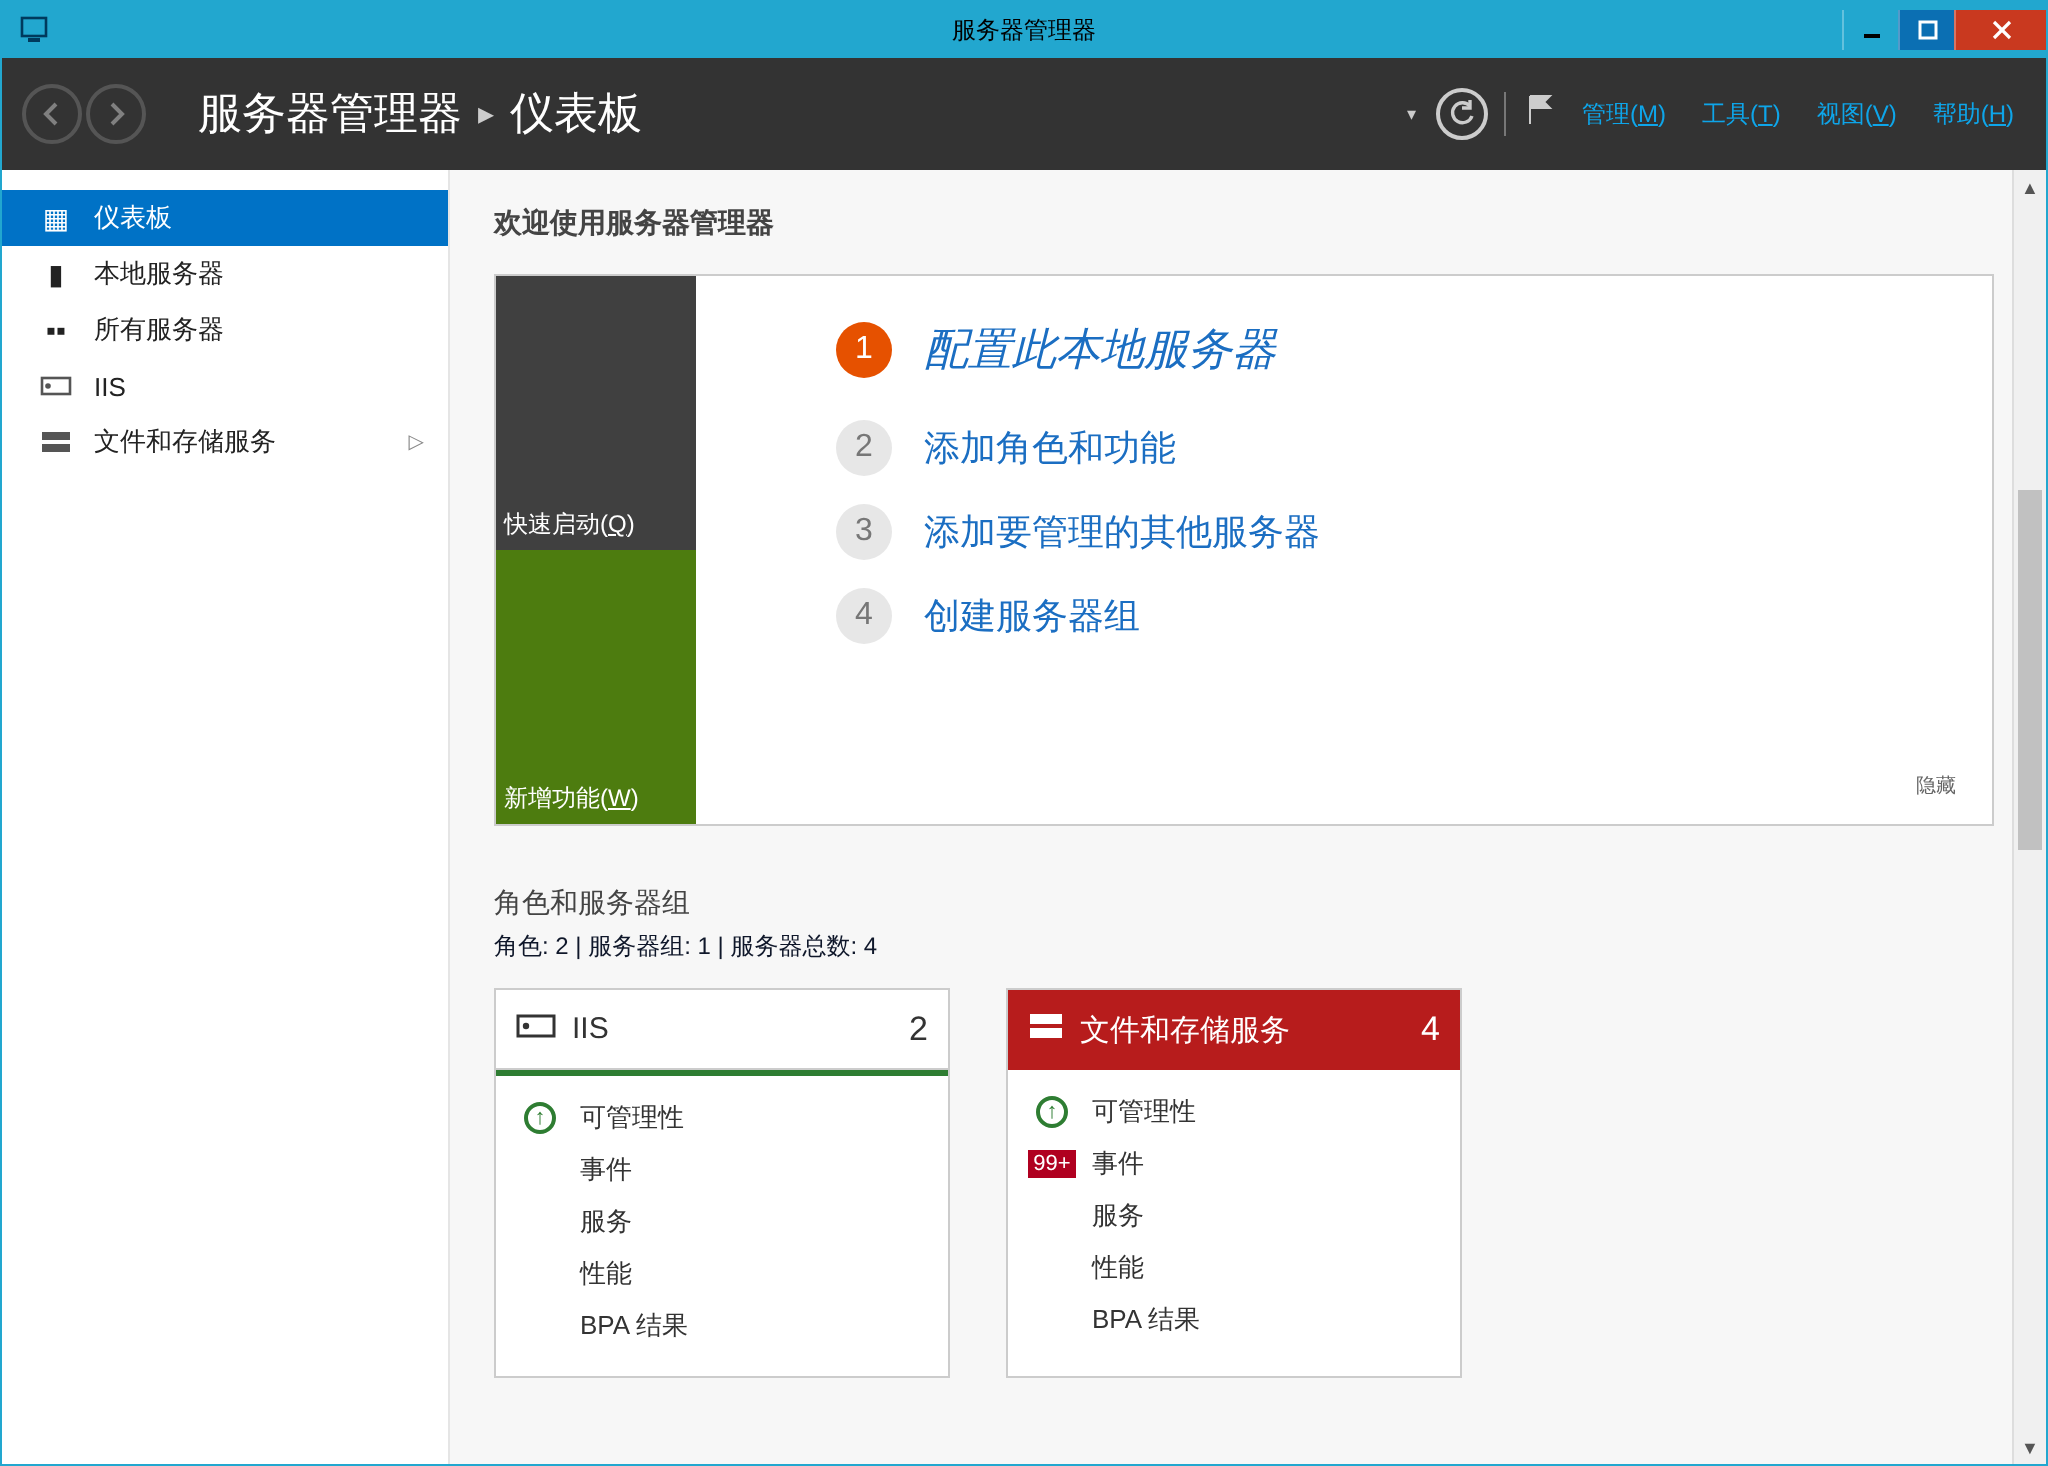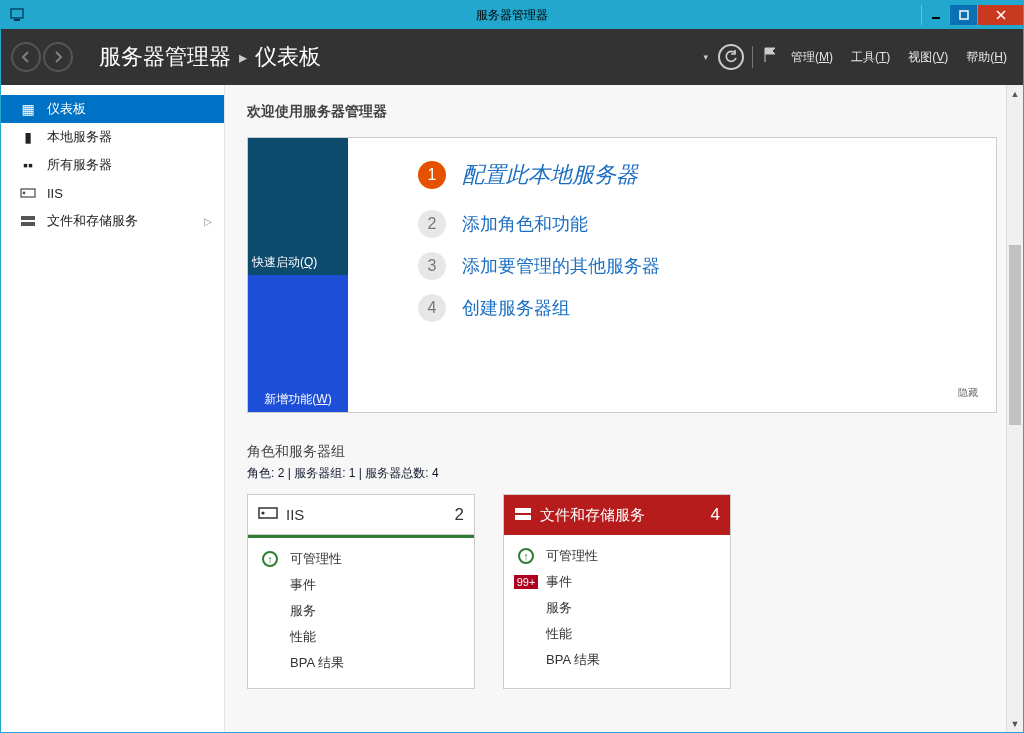--- a/index.html
+++ b/index.html
@@ -20,21 +20,21 @@
 .header { height:56px; background:#333; display:flex; align-items:center; color:#fff; padding:0 10px; }
 .nav-arrows { display:flex; gap:2px; align-items:center; }
 .nav-circle { width:30px; height:30px; border:2px solid #777; border-radius:50%; display:flex; align-items:center; justify-content:center; color:#ccc; cursor:pointer; }
 .nav-circle.disabled { opacity:.5; cursor:default; }
 .breadcrumb { margin-left:26px; font-size:22px; display:flex; align-items:center; gap:8px; color:#fff; }
 .breadcrumb-sep { font-size:16px; color:#ccc; }
 .header-right { margin-left:auto; display:flex; align-items:center; gap:6px; }
 .ref-circle { width:26px; height:26px; border:2px solid #ccc; border-radius:50%; display:flex; align-items:center; justify-content:center; font-size:14px; cursor:pointer; }
 .vbar { width:1px; height:22px; background:#777; margin:0 2px; }
 .flag-icon { font-size:18px; color:#ccc; }
-.menu-item { font-size:12px; color:#e5e5e5; padding:2px 6px; cursor:pointer; }
+.menu-item { font-size:12px; color:#0ea5e9; padding:2px 6px; cursor:pointer; }
 .menu-item u { text-decoration:underline; }
 
 
 .body { flex:1; display:flex; min-height:0; }
 
 
 .sidebar { width:224px; background:#fff; border-right:1px solid #e5e5e5; padding-top:10px; }
 .side-item { display:flex; align-items:center; height:28px; padding:0 12px 0 18px; font-size:13px; color:#222; cursor:pointer; gap:10px; }
 .side-item.active { background:#0072c6; color:#fff; }
 .side-icon { width:18px; display:flex; justify-content:center; font-size:14px; color:inherit; }
@@ -42,22 +42,22 @@
 
 
 .main { flex:1; background:#f7f7f7; position:relative; overflow:hidden; }
 .main-inner { padding:18px 26px 0 22px; height:100%; overflow:hidden; }
 .welcome-title { font-size:14px; color:#444; margin-bottom:16px; font-weight:700; }
 
 
 .welcome-card { border:1px solid #ccc; background:#fff; display:flex; height:276px; position:relative; margin-bottom:30px; }
 .tiles { width:100px; display:flex; flex-direction:column; }
 .tile { flex:1; color:#fff; font-size:12px; display:flex; align-items:flex-end; padding:4px 4px 4px 4px; cursor:pointer; }
-.tile-1 { background:#0c4a6e; }
-.tile-2 { background:#1d4ed8;justify-content:center; }
+.tile-1 { background:#404040; }
+.tile-2 { background:#4d7c0f; }
 .tile-3 { background:#f0a43c; }
 .tile-label u { text-decoration:underline; }
 
 .steps { flex:1; padding:22px 10px 0 70px; position:relative; }
 .step-row { display:flex; align-items:center; gap:16px; margin-bottom:14px; cursor:pointer; }
 .step-num { width:28px; height:28px; border-radius:50%; display:flex; align-items:center; justify-content:center; font-size:16px; }
 .step-num.orange { background:#e65100; color:#fff; }
 .step-num.grey { background:#e7e7e7; color:#777; }
 .step-text { font-size:18px; color:#1b6ec2; font-weight:400; }
 .step-text.big { font-size:22px;font-style:italic; }

